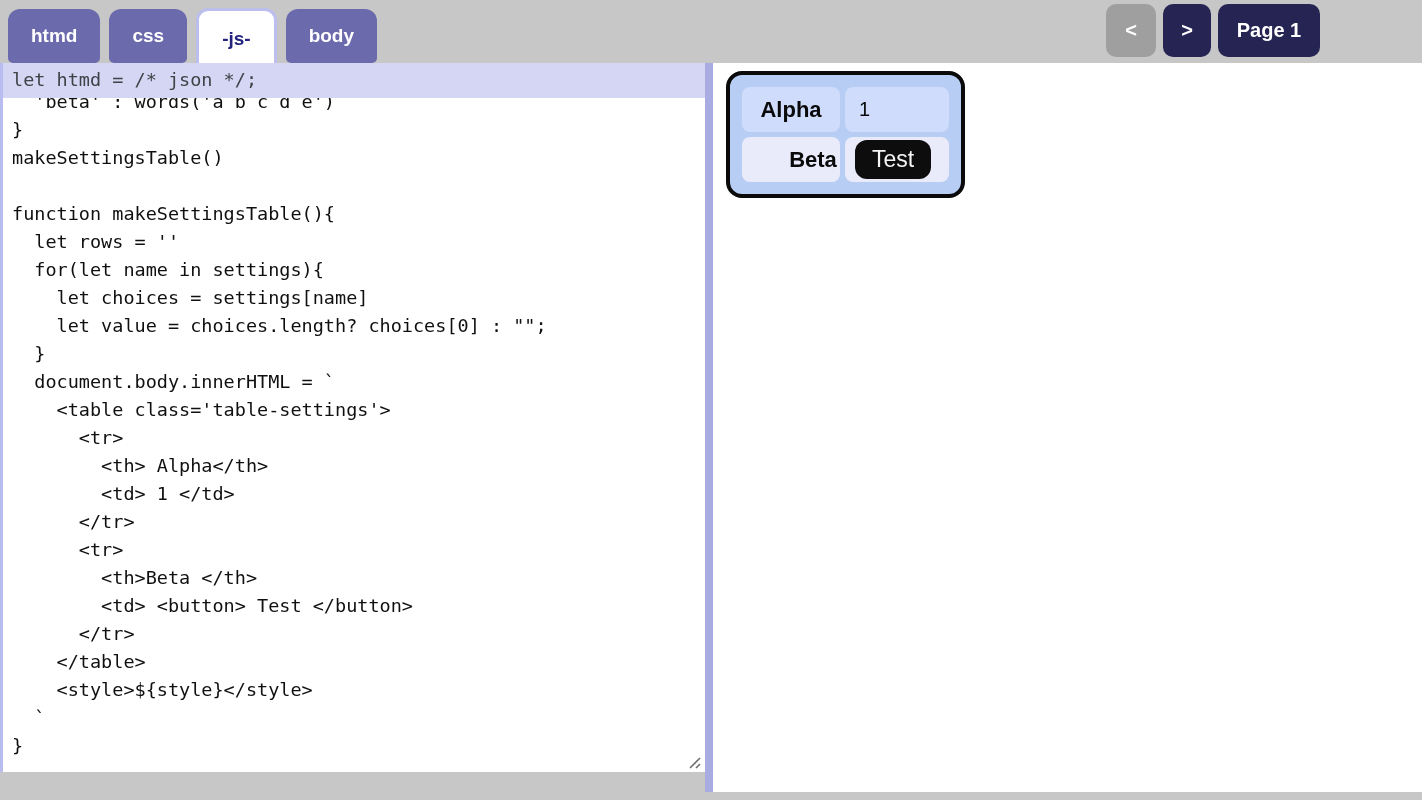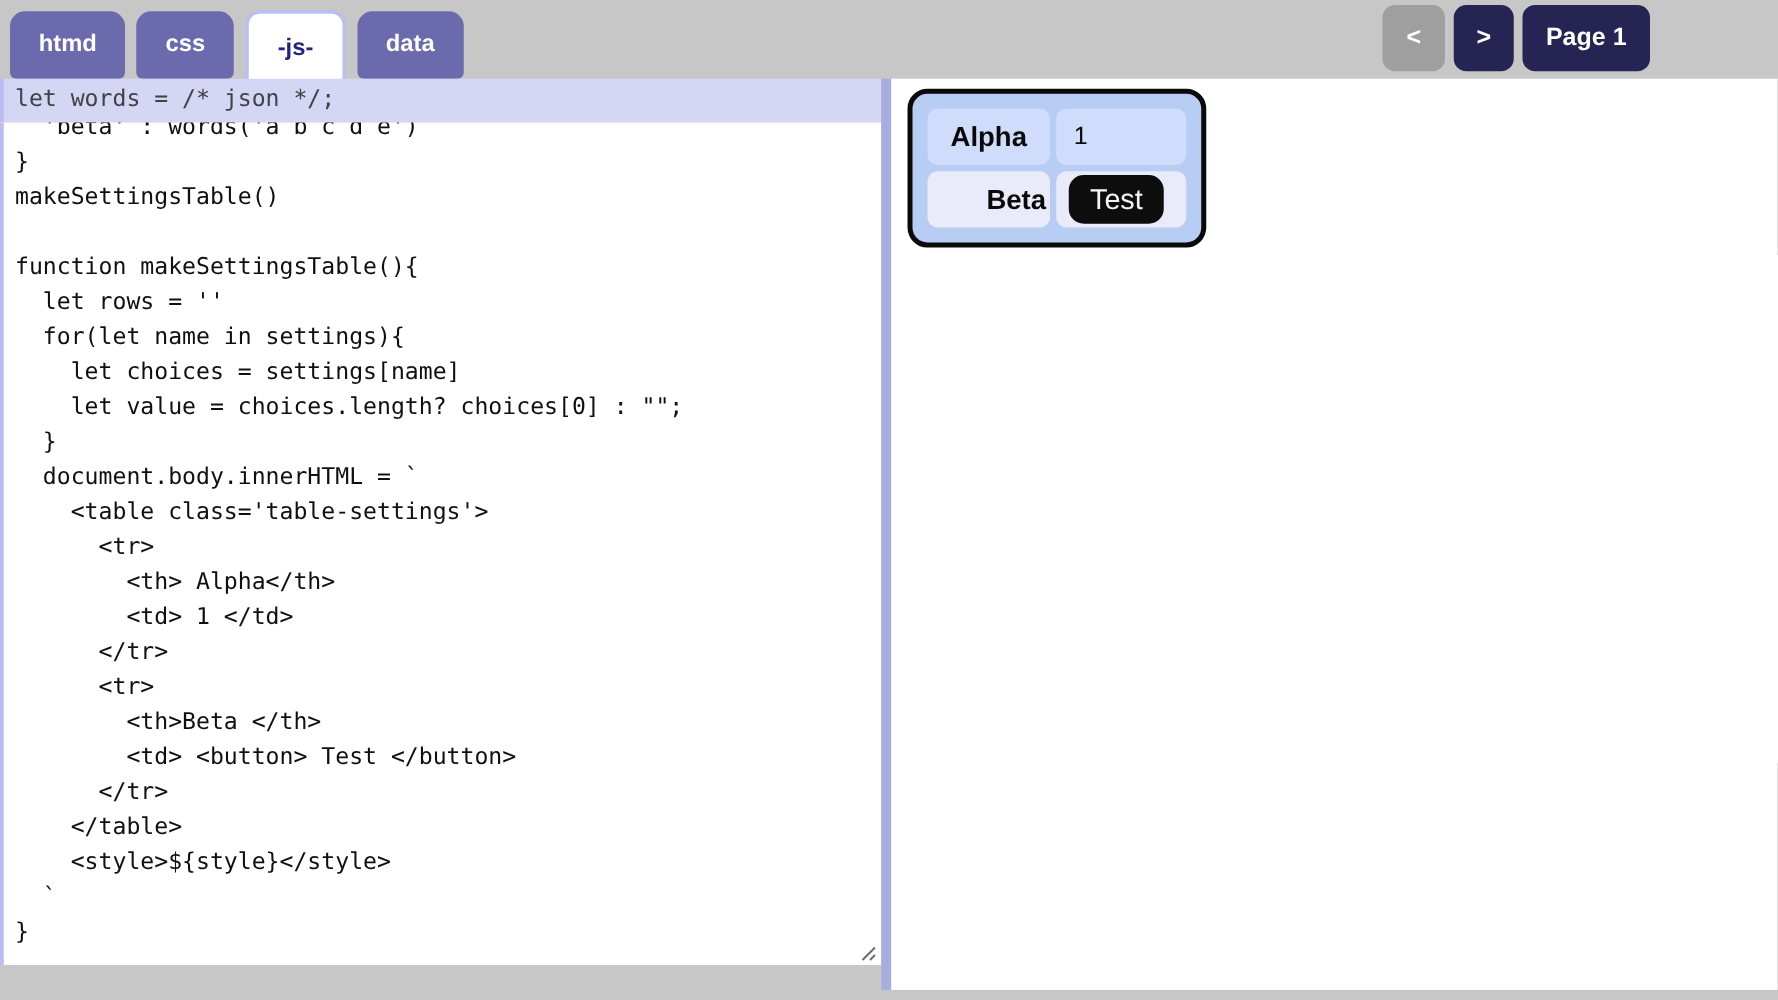--- a/index.html
+++ b/index.html
@@ -128,33 +128,33 @@
   }
 </style>
 </head>
 <body>
 
 <div class="tabbar">
   <div class="tabs">
     <button class="tab">htmd</button>
     <button class="tab">css</button>
     <button class="tab active">-js-</button>
-    <button class="tab">data</button>
+    <button class="tab">body</button>
   </div>
   <div class="pager">
     <button class="btn-prev">&lt;</button>
     <button class="btn-next">&gt;</button>
     <button class="btn-page">Page 1</button>
   </div>
 </div>
 
 <div class="content">
 
   <div class="editor-col">
-    <div class="editor-json">let words = /* json */;</div>
+    <div class="editor-json">let htmd = /* json */;</div>
     <div class="grip grip-json">
       <svg width="13" height="13" viewBox="0 0 13 13">
         <line x1="12" y1="2" x2="2" y2="12" stroke="#6b6b6b" stroke-width="1.6"></line>
         <line x1="12" y1="8" x2="8" y2="12" stroke="#6b6b6b" stroke-width="1.6"></line>
       </svg>
     </div>
     <div class="editor-main">
       <pre class="code-pre">  'beta' : words('a b c d e')
 }
 makeSettingsTable()

